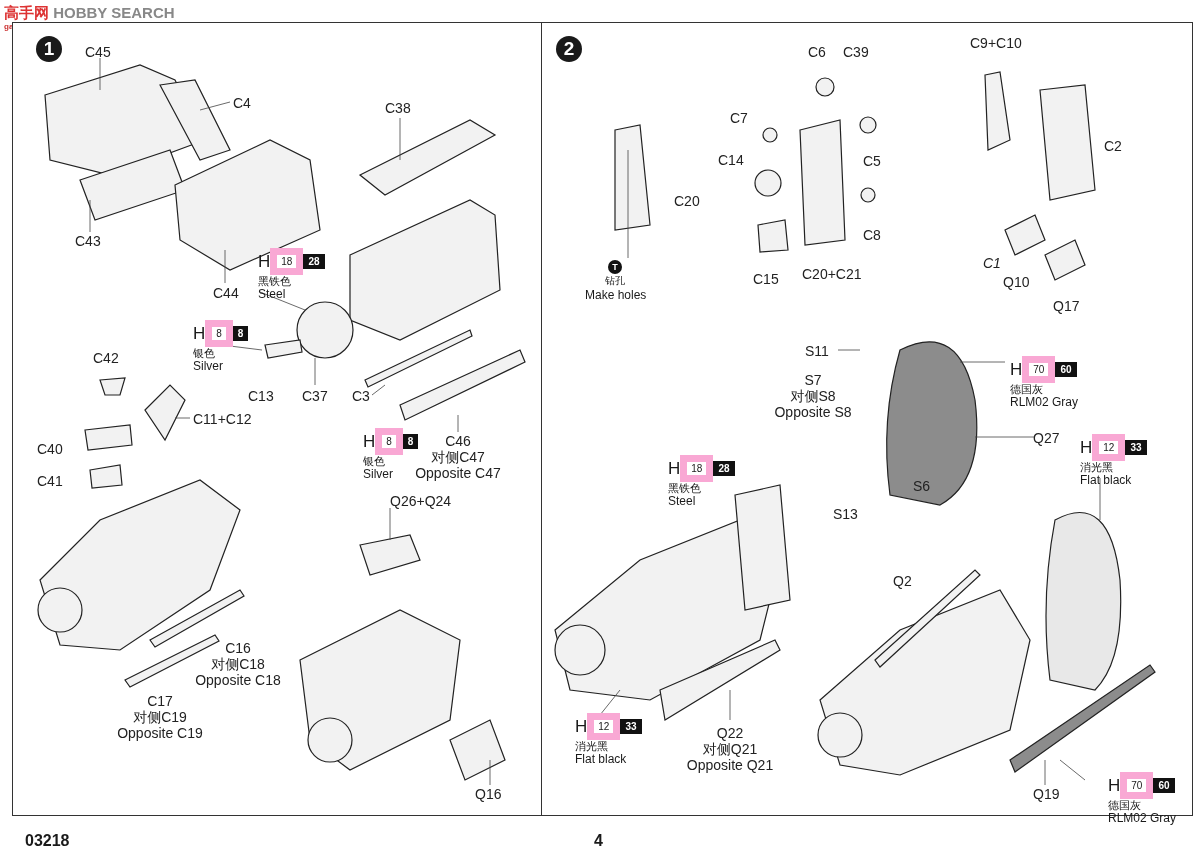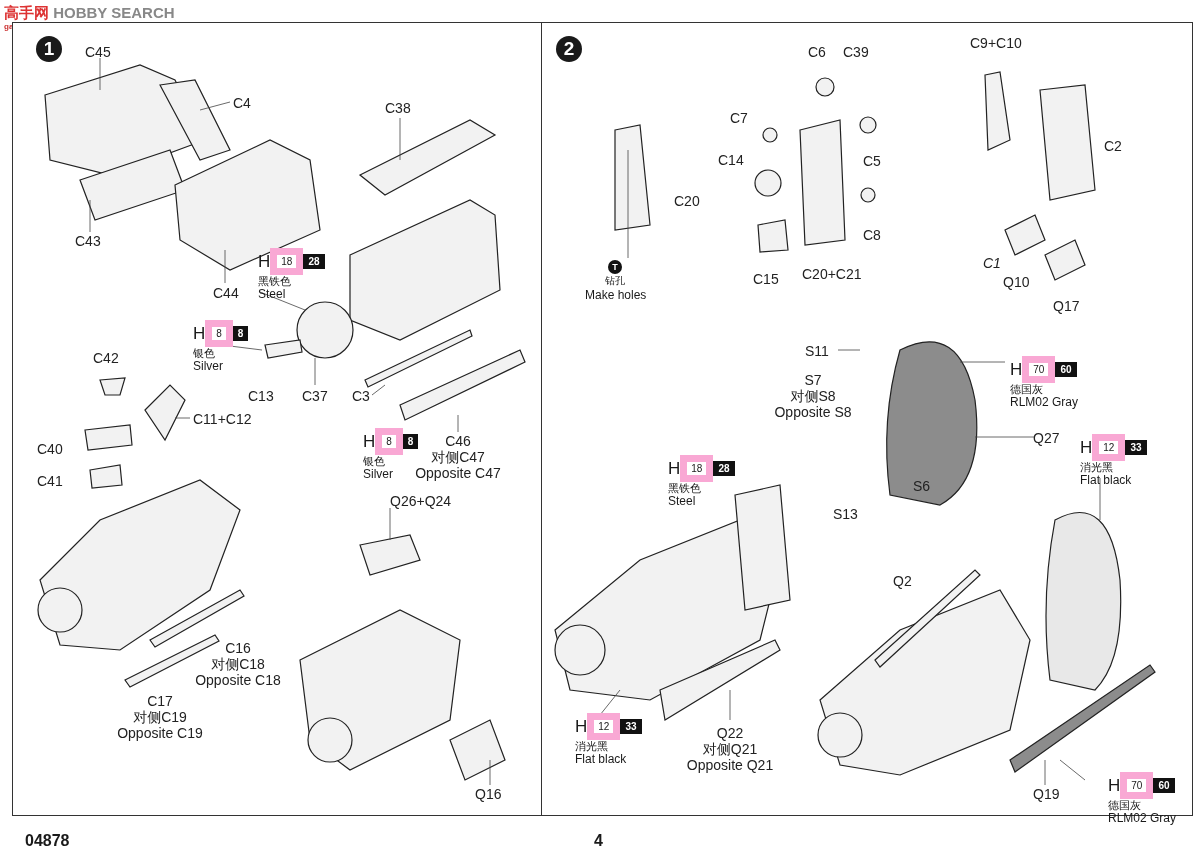--- a/index.html
+++ b/index.html
@@ -217,14 +217,14 @@
   <div><span class="h">H</span><span class="b1">12</span><span class="b2">33</span></div>
   <div>消光黑</div>
   <div class="en">Flat black</div>
 </div>
 <div class="paint" style="left:1108px;top:772px;">
   <div><span class="h">H</span><span class="b1">70</span><span class="b2">60</span></div>
   <div>德国灰</div>
   <div class="en">RLM02 Gray</div>
 </div>
 
-<div class="footer" style="left:25px;top:832px;">04878</div>
+<div class="footer" style="left:25px;top:832px;">03218</div>
 <div class="footer" style="left:594px;top:832px;">4</div>
 
 </body></html>

